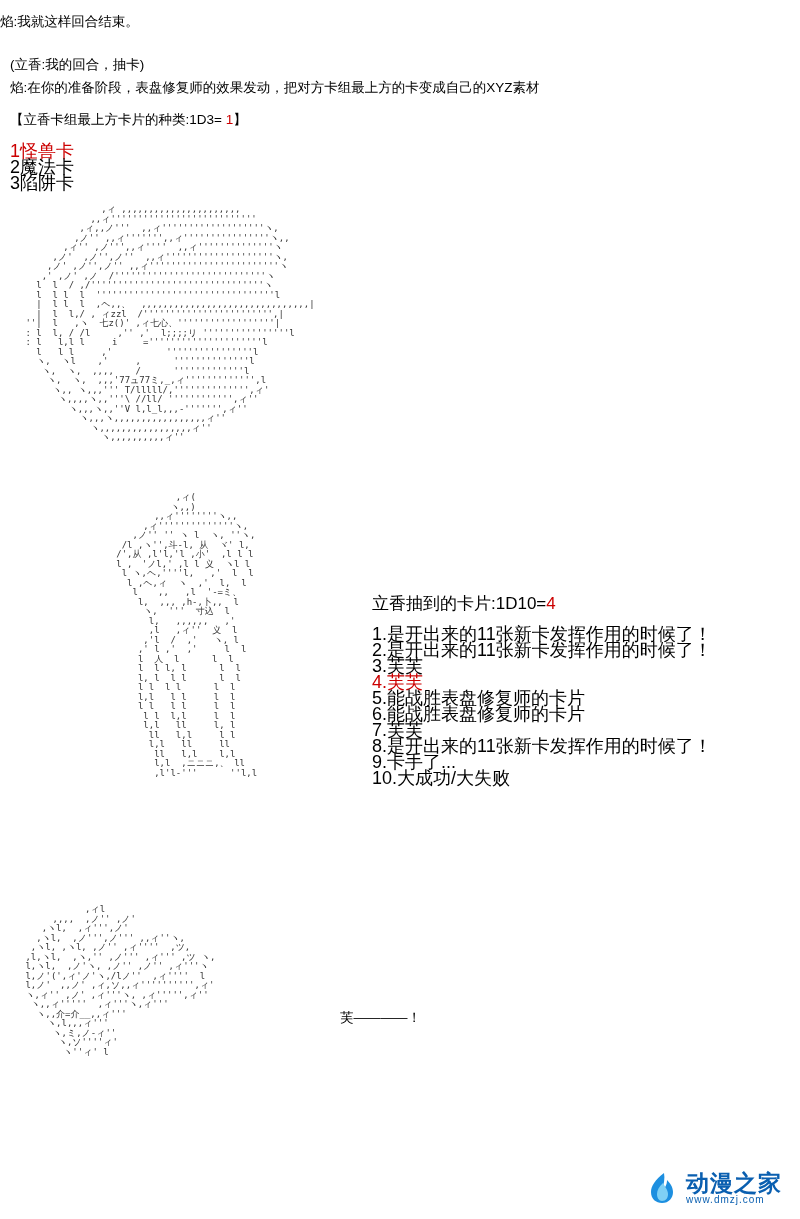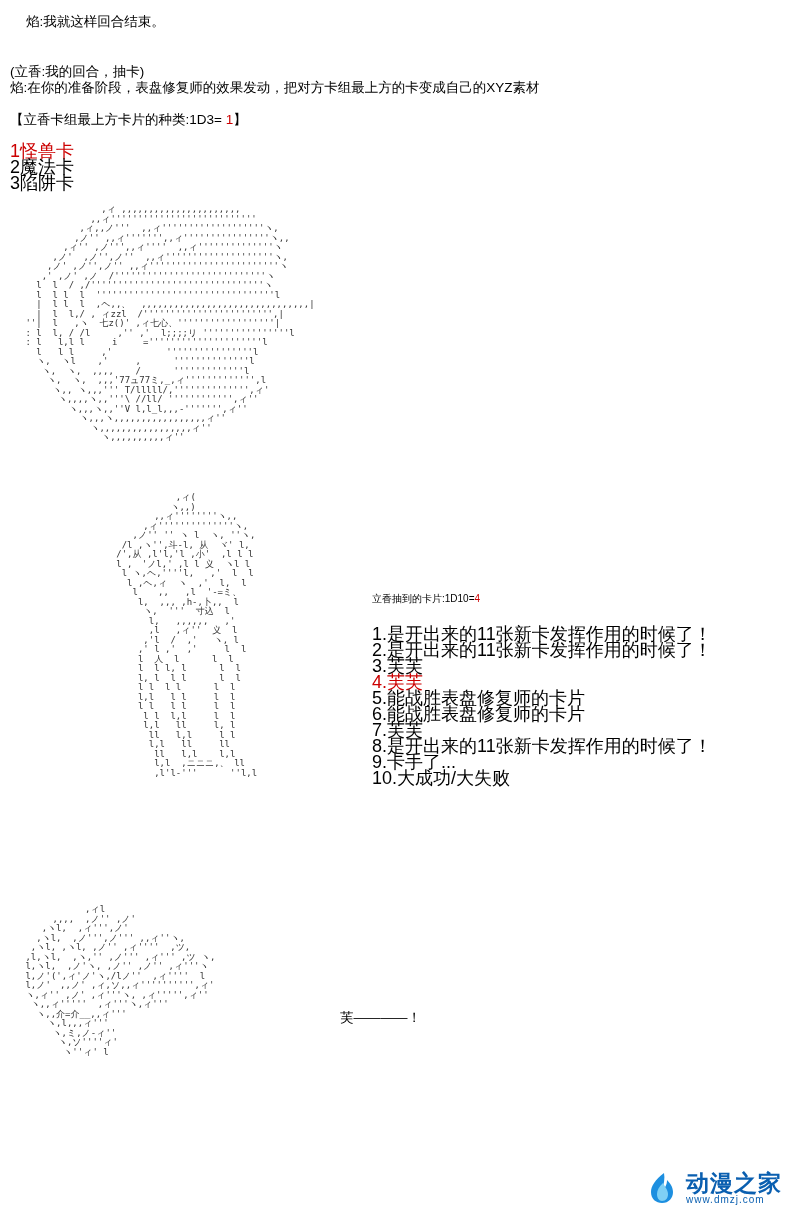--- a/index.html
+++ b/index.html
@@ -39,21 +39,21 @@
   }
   .narr {
     position: absolute;
     white-space: pre;
     font-size: 13.5px;
     line-height: 29px;
   }
   .dicehdr {
     position: absolute;
     white-space: pre;
-    font-size: 10px;
+    font-size: 17px;
   }
   .dicelist {
     position: absolute;
     font-size: 18px;
     line-height: 16px;
   }
   .dicelist div { white-space: pre; }
   .watermark {
     position: absolute;
     right: 18px;
@@ -81,22 +81,22 @@
     line-height: 1;
     margin-top: 0;
   }
   .wm-col { display: flex; flex-direction: column; justify-content: space-between; }
 </style>
 </head>
 <body>
 
 <div class="page">
 
-  <div class="line" style="left:26px; top:14px;text-align:right;">焰:我就这样回合结束。</div>
-  <div class="line" style="left:10px; top:64px;">(立香:我的回合，抽卡)</div>
+  <div class="line" style="left:0; top:14px;text-align:right;">焰:我就这样回合结束。</div>
+  <div class="line" style="left:10px; top:57px;">(立香:我的回合，抽卡)</div>
   <div class="line" style="left:10px; top:80px;">焰:在你的准备阶段，表盘修复师的效果发动，把对方卡组最上方的卡变成自己的XYZ素材</div>
 
   <div class="line" style="left:10px; top:112px;"><span>【立香卡组最上方卡片的种类:1D3= </span><span class="red">1</span><span>】</span></div>
 
   <div class="dicelist" style="left:10px; top:143px;">
     <div><span class="red">1</span><span class="red">怪兽卡</span></div>
     <div><span>2</span><span>魔法卡</span></div>
     <div><span>3</span><span>陷阱卡</span></div>
   </div>
 

